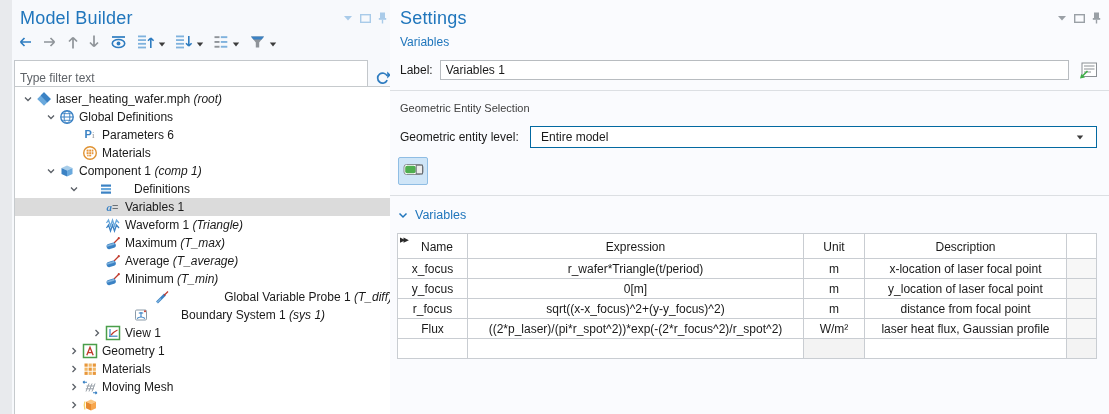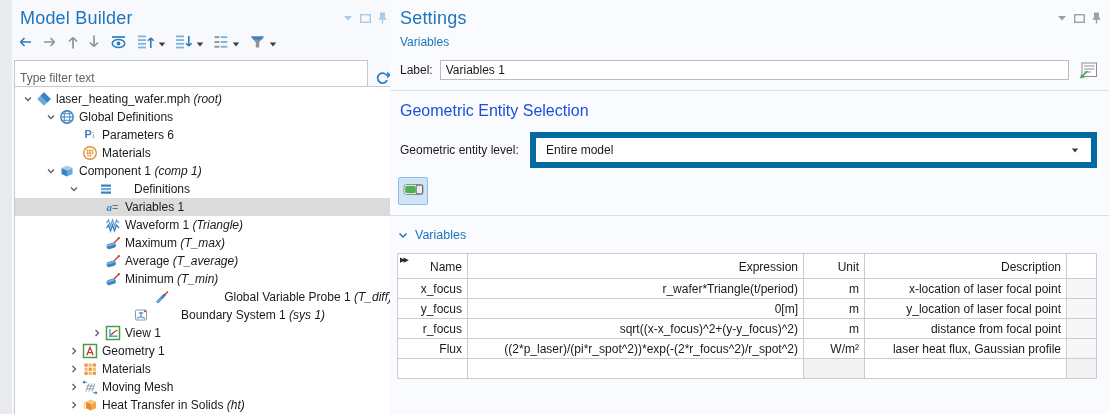--- a/index.html
+++ b/index.html
@@ -33,30 +33,30 @@
   .tlabel i { font-style:italic; }
   .txticon { font-size:11px; line-height:11px; font-family:"Liberation Serif",serif; }
 
   
   .st-sub { font-size:12px; color:#2076bc; padding:6px 10px 0 10px; }
   .label-row { display:flex; align-items:center; margin:11px 10px 0 10px; gap:7px; }
   .label-row label { font-size:12px; }
   .text-field { flex:1; height:20px; border:1px solid #b8bcc0; background:#fff; font-family:"Liberation Sans",sans-serif; font-size:12px; padding:0 5px; color:#1a1a1a; outline:none; }
   .edit-ic { display:inline-flex; margin-left:2px; }
   .hdiv { border-top:1px solid #dcdfe3; margin-top:10px; }
-  .sec-head { font-size:16px; color:#1d4ed8; margin:11px 10px 0 10px; }
+  .sec-head { font-size:11px; color:#404040; margin:11px 10px 0 10px; }
   .ges-row { display:flex; align-items:center; margin:12px 12px 0 10px; }
   .ges-row .flabel { font-size:12px; width:130px; flex:none; }
-  .combo { flex:1; height:36px; border:6px solid #0369a1; background:#fff; display:flex; align-items:center; padding:0 12px 0 10px; font-size:12px; justify-content:space-between; cursor:default; }
+  .combo { flex:1; height:22px; border:1px solid #0369a1; background:#fff; display:flex; align-items:center; padding:0 12px 0 10px; font-size:12px; justify-content:space-between; cursor:default; }
   .toggle-btn { width:30px; height:28px; margin:9px 0 0 8px; background:#cfe5f7; border:1px solid #8fbde4; border-radius:2px; display:flex; align-items:center; justify-content:center; cursor:default; }
   .var-head { display:flex; align-items:center; gap:7px; margin:10px 10px 0 8px; }
   .var-head .sec-lbl { font-size:12.5px; color:#2076bc; }
 
   table.vars { border-collapse:collapse; margin:9px 0 0 7px; table-layout:fixed; background:#fff; }
-  table.vars th, table.vars td { border:1px solid #c9cdd2; font-size:12px; font-weight:normal; text-align:right; padding:0 5px; height:20px; white-space:nowrap; overflow:hidden; }
+  table.vars th, table.vars td { border:1px solid #c9cdd2; font-size:12px; font-weight:normal; text-align:center; padding:0 5px; height:20px; white-space:nowrap; overflow:hidden; }
   table.vars th { height:25px; vertical-align:bottom; padding-bottom:4px; background:#fff; }
   table.vars th.c-name { position:relative; padding-left:14px; }
   .corner-ic { position:absolute; top:2px; left:2px; font-size:7px; letter-spacing:-2px; color:#2b2b2b; }
   td.cell-extra { background:#f7f7f7; }
   tr.empty-row td { background:#fff; }
   tr.empty-row td.cell-unit, tr.empty-row td.cell-extra { background:#f3f3f3; }
 </style>
 </head>
 <body>
 
@@ -433,21 +433,20 @@
           </svg>
         </span>
         <span class="ticon">
           <svg width="16" height="16" viewBox="0 0 16 16">
             <path d="M2.2 4.5 Q1 8 2.2 12.5 L3.5 12.5 Q2.5 8 3.5 4.5 Z" fill="#f5d26a"></path>
             <polygon points="9,2.5 14,4.8 9,7 4,4.8" fill="#fbc680"></polygon>
             <polygon points="4,4.8 9,7 9,13.5 4,11.2" fill="#e78a2e"></polygon>
             <polygon points="14,4.8 14,11.2 9,13.5 9,7" fill="#f7a64d"></polygon>
           </svg>
         </span>
-        <span class="tlabel">Heat Transfer in Solids<i> (ht)</i></span>
       </div>
     </div>
 </div>
 
 <div class="panel panel-right">
   <div class="panel-header" style="padding-left:10px;">
     <div class="panel-title">Settings</div>
     <div class="win-icons" id="st-winicons" style="color:#9aa0a6;">
         <span>
           <svg width="10" height="8" viewBox="0 0 10 8">

